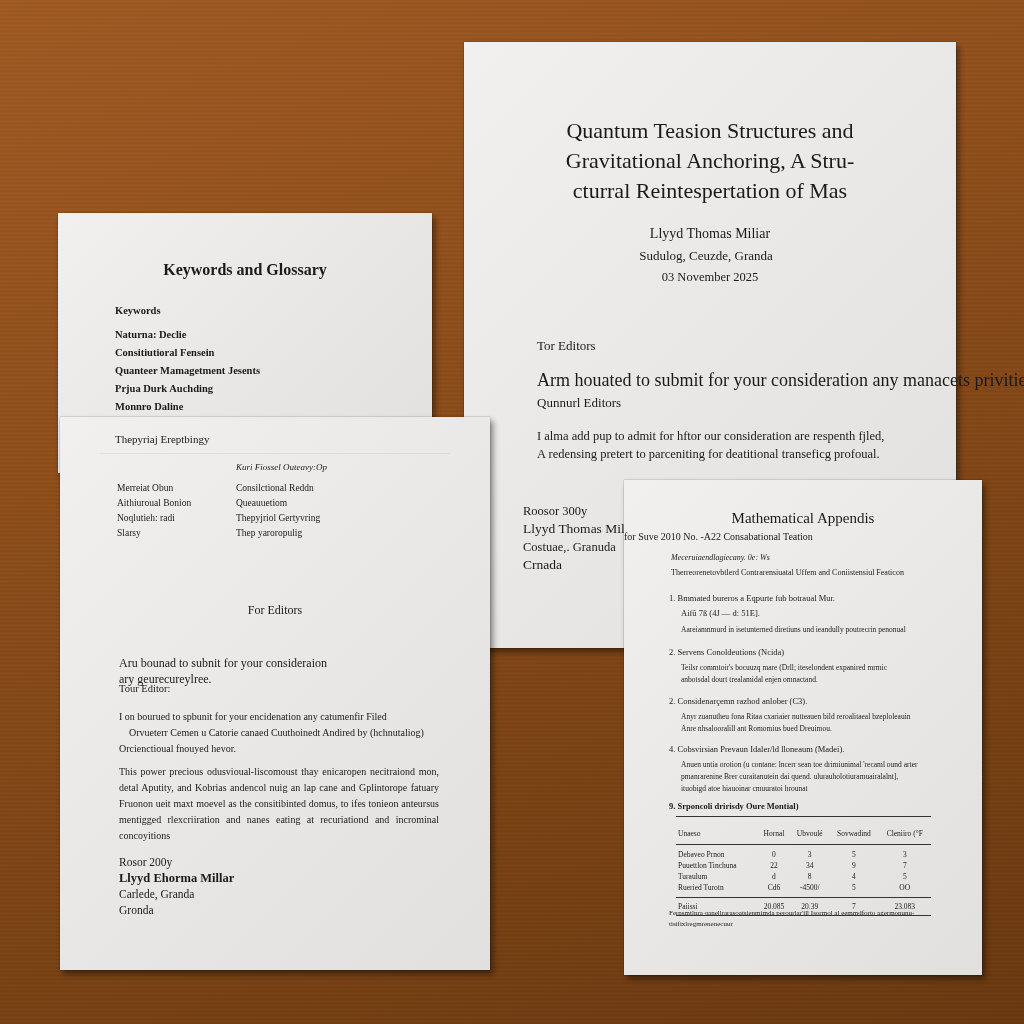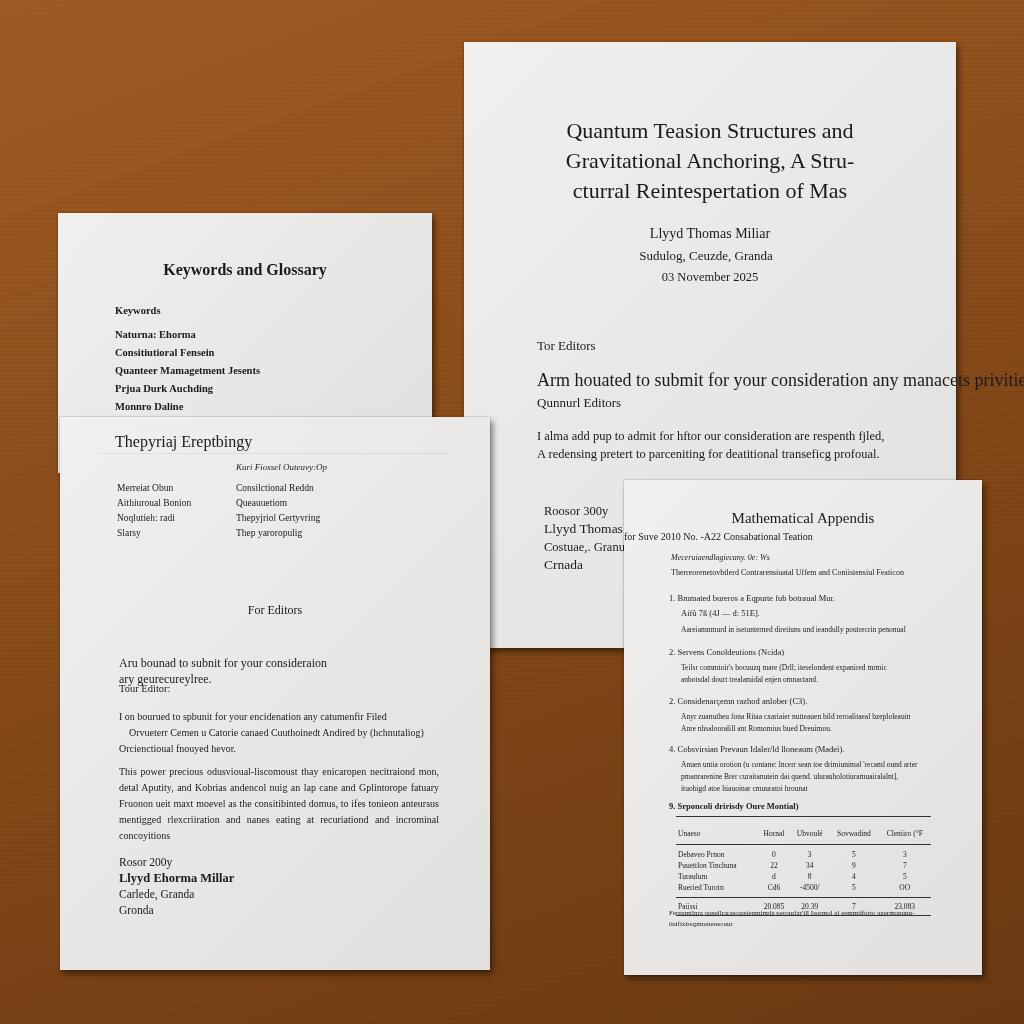--- a/index.html
+++ b/index.html
@@ -23,31 +23,31 @@
   
   #paper-a { left:464px; top:42px; width:492px; height:606px; z-index:1; }
   #paper-a .title { left:0; width:492px; top:74px; text-align:center; font-size:22px; line-height:30px; white-space:normal; }
   #paper-a .author { left:0; width:492px; top:184px; text-align:center; font-size:14px; }
   #paper-a .affil { left:0; width:484px; top:206px; text-align:center; font-size:13px; }
   #paper-a .date { left:0; width:492px; top:228px; text-align:center; font-size:12.5px; }
   #paper-a .salut { left:73px; top:296px; font-size:13px; }
   #paper-a .body1 { left:73px; top:328px; font-size:18px; }
   #paper-a .salut2 { left:73px; top:353px; font-size:13px; }
   #paper-a .body2 { left:73px; top:385px; font-size:12.5px; line-height:18px; }
-  #paper-a .sig { left:80px; top:460px; font-size:12.5px; line-height:18px; }
+  #paper-a .sig { left:59px; top:460px; font-size:12.5px; line-height:18px; }
 
   
   #paper-b { left:58px; top:213px; width:374px; height:260px; z-index:2;font-weight:bold; }
   #paper-b .heading { left:0; width:374px; text-align:center; top:48px; font-size:16px; }
   #paper-b .kw-label { left:57px; top:92px; font-size:10.5px; }
   #paper-b .kw-list { left:57px; top:113px; font-size:10.5px; line-height:18px; }
 
   
   #paper-c { left:60px; top:417px; width:430px; height:553px; z-index:3; }
-  #paper-c .sub-head { left:55px; top:16px; font-size:16px;text-align:center; }
+  #paper-c .sub-head { left:55px; top:16px; font-size:11px;text-align:center; }
   #paper-c .divider { position:absolute; left:40px; right:40px; top:36px; height:1px; background:rgba(0,0,0,0.06); }
   #paper-c .col-head { left:176px; top:45px; font-size:9px; font-style:italic; }
   #paper-c .col-left { left:57px; top:64px; font-size:9.5px; line-height:15px; }
   #paper-c .col-right { left:176px; top:64px; font-size:9.5px; line-height:15px; }
   #paper-c .for-editors { left:0; width:430px; text-align:center; top:186px; font-size:12px; }
   #paper-c .p1 { left:59px; top:238px; font-size:12px; line-height:16px; }
   #paper-c .salut { left:59px; top:266px; font-size:10.5px; }
   #paper-c .p2 { left:59px; top:292px; font-size:10px; line-height:16px; }
   #paper-c .p3 { left:59px; top:347px; font-size:10px; line-height:16px; white-space:normal; width:320px; }
   #paper-c .sig { left:59px; top:437px; font-size:11.5px; line-height:16px; }
@@ -96,21 +96,21 @@
     <div style="font-size:13.5px">Llyyd Thomas Millar</div>
     <div>Costuae,. Granuda</div>
     <div style="font-size:13.5px">Crnada</div>
   </div>
 </div>
 
 <div class="paper" id="paper-b">
   <div class="p-text heading">Keywords and Glossary</div>
   <div class="p-text kw-label">Keywords</div>
   <div class="p-text kw-list">
-    <div>Naturna: Ehorma</div>
+    <div>Naturna: Declie</div>
     <div>Consitiutioral Fensein</div>
     <div>Quanteer Mamagetment Jesents</div>
     <div>Prjua Durk Auchding</div>
     <div>Monnro Daline</div>
   </div>
 </div>
 
 <div class="paper" id="paper-c">
   <div class="p-text sub-head">Thepyriaj Ereptbingy</div>
   <div class="divider"></div>

